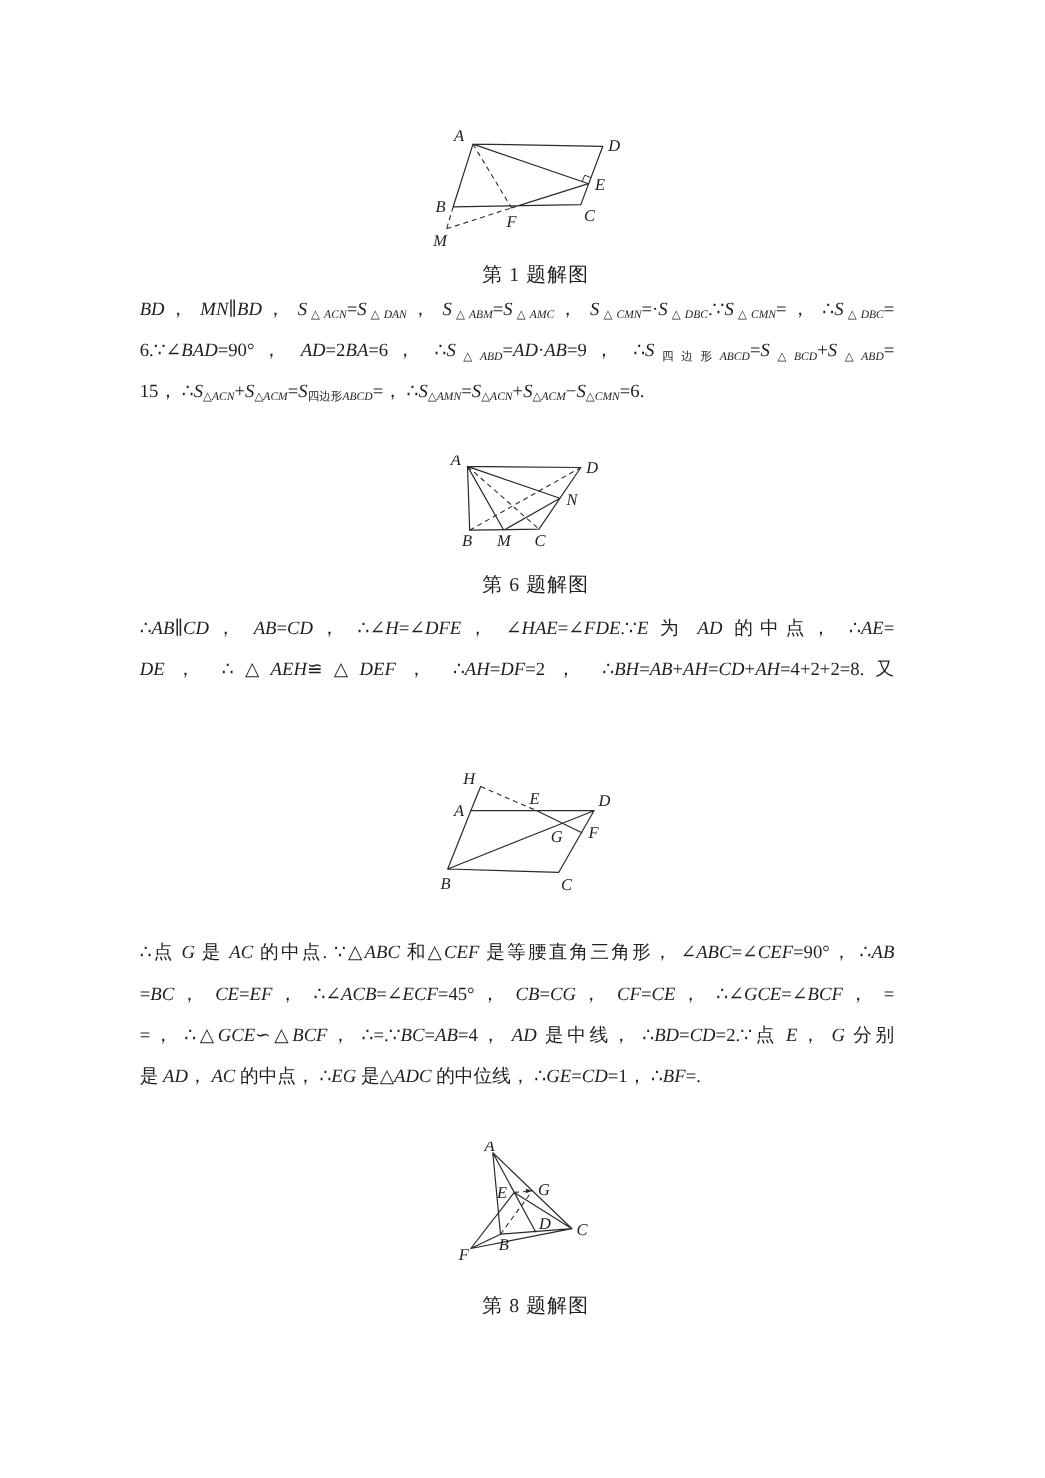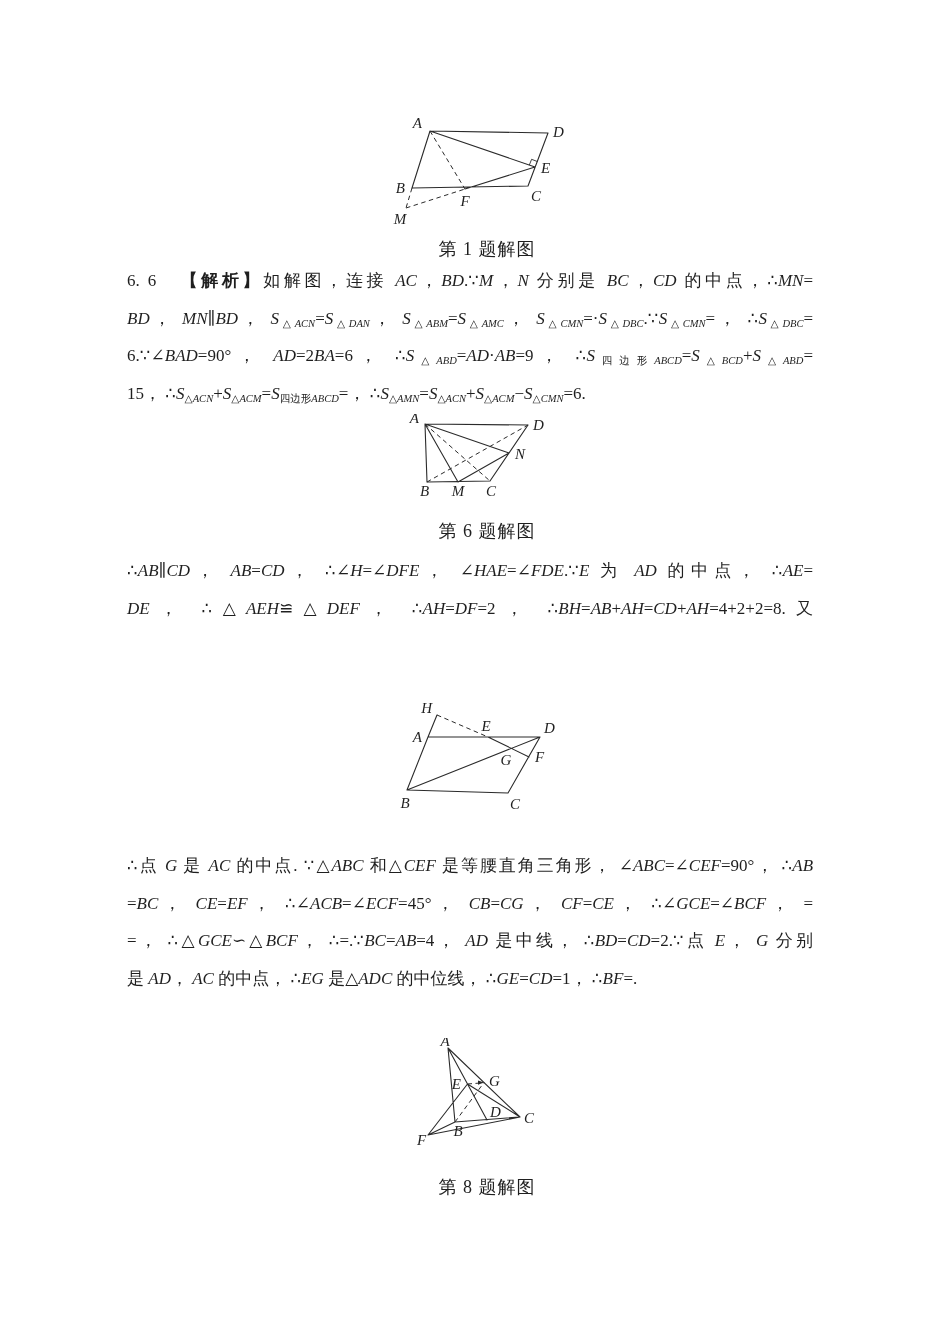--- a/index.html
+++ b/index.html
@@ -2,21 +2,21 @@
 <html><head>
 <meta charset="utf-8">
 <style>
   html,body{margin:0;padding:0;background:#e8e8e8;}
   .page{position:relative;width:950px;height:1344px;margin:0 auto;background:#ffffff;overflow:hidden;
         font-family:"Liberation Serif","DejaVu Serif","DejaVu Sans",serif;color:#1f1f1f;}
   .sol{position:absolute;left:127px;width:686px;}
   .line{height:37.5px;line-height:37.5px;font-size:17px;white-space:nowrap;overflow:visible;}
   .line.just{white-space:normal;text-align:justify;text-align-last:justify;}
   .line i{font-style:italic;}
-  .line sub{font-size:0.62em;vertical-align:-0.28em;line-height:0;font-family:Liberation Serif, serif;}
+  .line sub{font-size:0.62em;vertical-align:-0.28em;line-height:0;}
   b.hx{font-family:"Liberation Sans","DejaVu Sans",sans-serif;font-weight:700;}
   .cap{position:absolute;left:127px;width:720px;height:22px;line-height:22px;
        text-align:center;font-size:18px;letter-spacing:1px;}
   .fig{position:absolute;}
   .lbl{font-family:"Liberation Serif","DejaVu Serif",serif;font-style:italic;font-size:15px;fill:#1f1f1f;}
   path.sld{fill:none;stroke:#2b2b2b;stroke-width:1.1;stroke-linecap:round;}
   path.dsh{fill:none;stroke:#2b2b2b;stroke-width:1;stroke-dasharray:4.5 3.5;stroke-linecap:butt;}
   path.thin{fill:none;stroke:#2b2b2b;stroke-width:0.9;}
 </style>
 </head>
@@ -32,21 +32,20 @@
     <text class="lbl" x="183" y="25">D</text>
     <text class="lbl" x="35" y="81" text-anchor="end">B</text>
     <text class="lbl" x="161" y="89">C</text>
     <text class="lbl" x="171" y="61">E</text>
     <text class="lbl" x="95" y="94" text-anchor="middle">F</text>
     <text class="lbl" x="30" y="112" text-anchor="middle">M</text>
   </svg>
   <div class="cap" style="top:238px">第 1 题解图</div>
 
   <div class="sol" style="top:262px">
-    <div class="line just">6. 6　<b class="hx">【解析】</b>如解图，连接 <i>AC</i>，<i>BD</i>.∵<i>M</i>，<i>N</i> 分别是 <i>BC</i>，<i>CD</i> 的中点，∴<i>MN</i>=</div>
     <div class="line just"><i>BD</i>， <i>MN</i>∥<i>BD</i>， <i>S</i><sub>△<i>ACN</i></sub>=<i>S</i><sub>△<i>DAN</i></sub>， <i>S</i><sub>△<i>ABM</i></sub>=<i>S</i><sub>△<i>AMC</i></sub>， <i>S</i><sub>△<i>CMN</i></sub>=·<i>S</i><sub>△<i>DBC</i></sub>.∵<i>S</i><sub>△<i>CMN</i></sub>=， ∴<i>S</i><sub>△<i>DBC</i></sub>=</div>
     <div class="line just">6.∵∠<i>BAD</i>=90°， <i>AD</i>=2<i>BA</i>=6， ∴<i>S</i><sub>△<i>ABD</i></sub>=<i>AD</i>·<i>AB</i>=9， ∴<i>S</i><sub>四边形<i>ABCD</i></sub>=<i>S</i><sub>△<i>BCD</i></sub>+<i>S</i><sub>△<i>ABD</i></sub>=</div>
     <div class="line">15， ∴<i>S</i><sub>△<i>ACN</i></sub>+<i>S</i><sub>△<i>ACM</i></sub>=<i>S</i><sub>四边形<i>ABCD</i></sub>=， ∴<i>S</i><sub>△<i>AMN</i></sub>=<i>S</i><sub>△<i>ACN</i></sub>+<i>S</i><sub>△<i>ACM</i></sub>−<i>S</i><sub>△<i>CMN</i></sub>=6.</div>
   </div>
 
   <svg class="fig" style="left:405px;top:414px" width="150" height="88" viewBox="0 0 150 88">
     <path class="sld" d="M20,10 L123,11 M20,10 L22,68 M22,68 L85,67 M123,11 L85,67 M20,10 L53,68 M20,10 L104,39 M53,68 L104,39"></path>
     <path class="dsh" d="M20,10 L85,67 M22,68 L123,11"></path>
     <text class="lbl" x="14" y="9" text-anchor="end">A</text>
     <text class="lbl" x="128" y="16">D</text>

